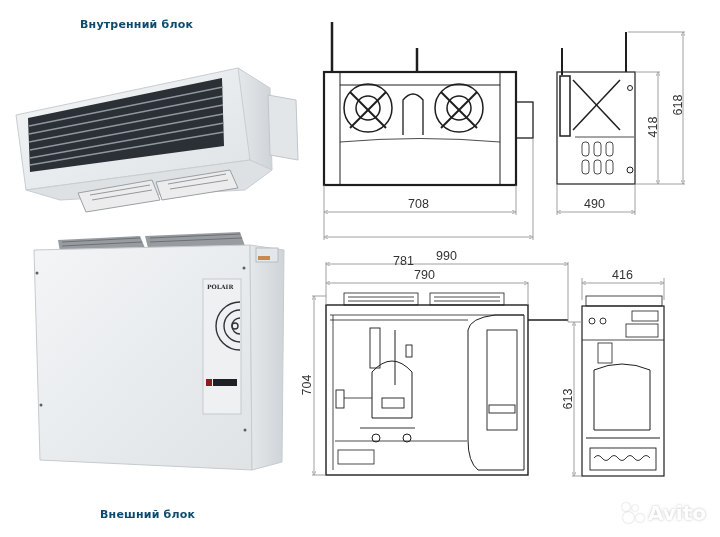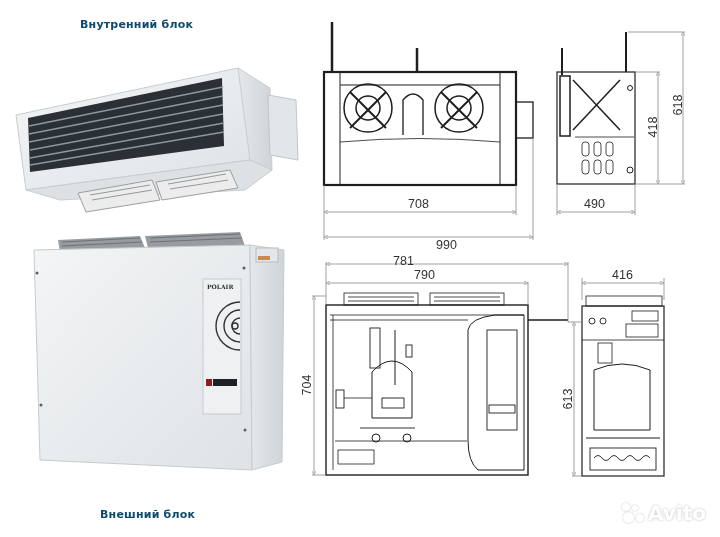--- a/index.html
+++ b/index.html
@@ -224,21 +224,21 @@
     </g>
   </g>
 </svg>
 
 <div class="dim" style="left:408px; top:197px;">708</div>
 <div class="dim" style="left:393px; top:222px;margin-top:32px;">781</div>
 <div class="dim" style="left:584px; top:197px;">490</div>
 <div class="dim vdim" style="left:641px; top:120px; width:24px; text-align:center;">418</div>
 <div class="dim vdim" style="left:666px; top:98px; width:24px; text-align:center;">618</div>
 
-<div class="dim" style="left:436px; top:238px;">990</div>
+<div class="dim" style="left:436px; top:249px;">990</div>
 <div class="dim" style="left:414px; top:268px;text-align:right;">790</div>
 <div class="dim vdim" style="left:295px; top:378px; width:24px; text-align:center;">704</div>
 <div class="dim" style="left:612px; top:268px;">416</div>
 <div class="dim vdim" style="left:556px; top:392px; width:24px; text-align:center;">613</div>
 
 <div style="position:absolute; left:207px; top:283px; font-family:'DejaVu Serif', serif; font-weight:bold; font-size:6px; color:#2b2f33;">POLAIR</div>
 
 <div class="watermark">
   <div class="wm-dots">
     <span style="left:0; top:0; width:8px; height:8px;"></span>

